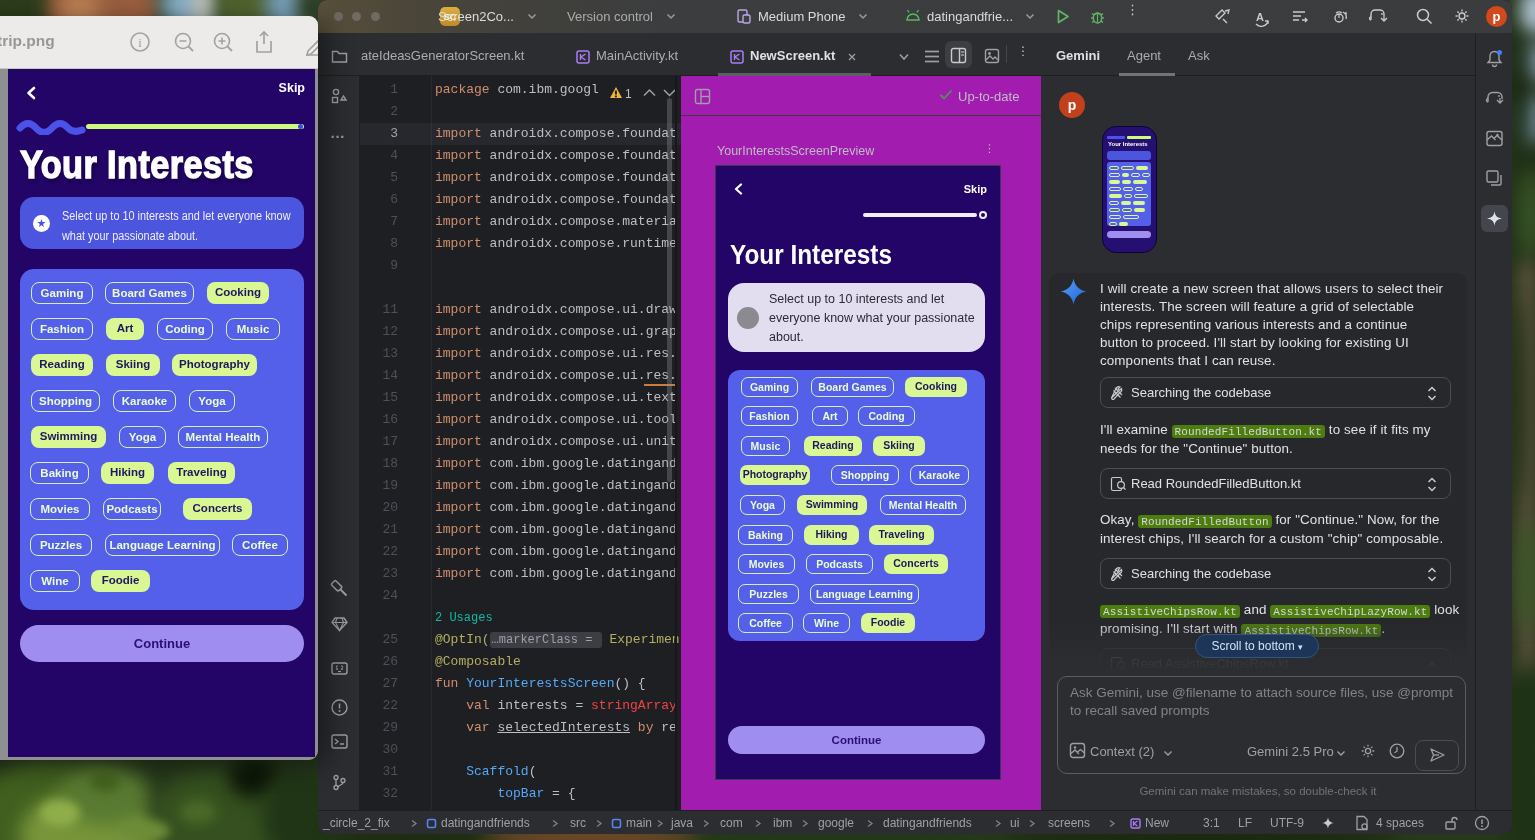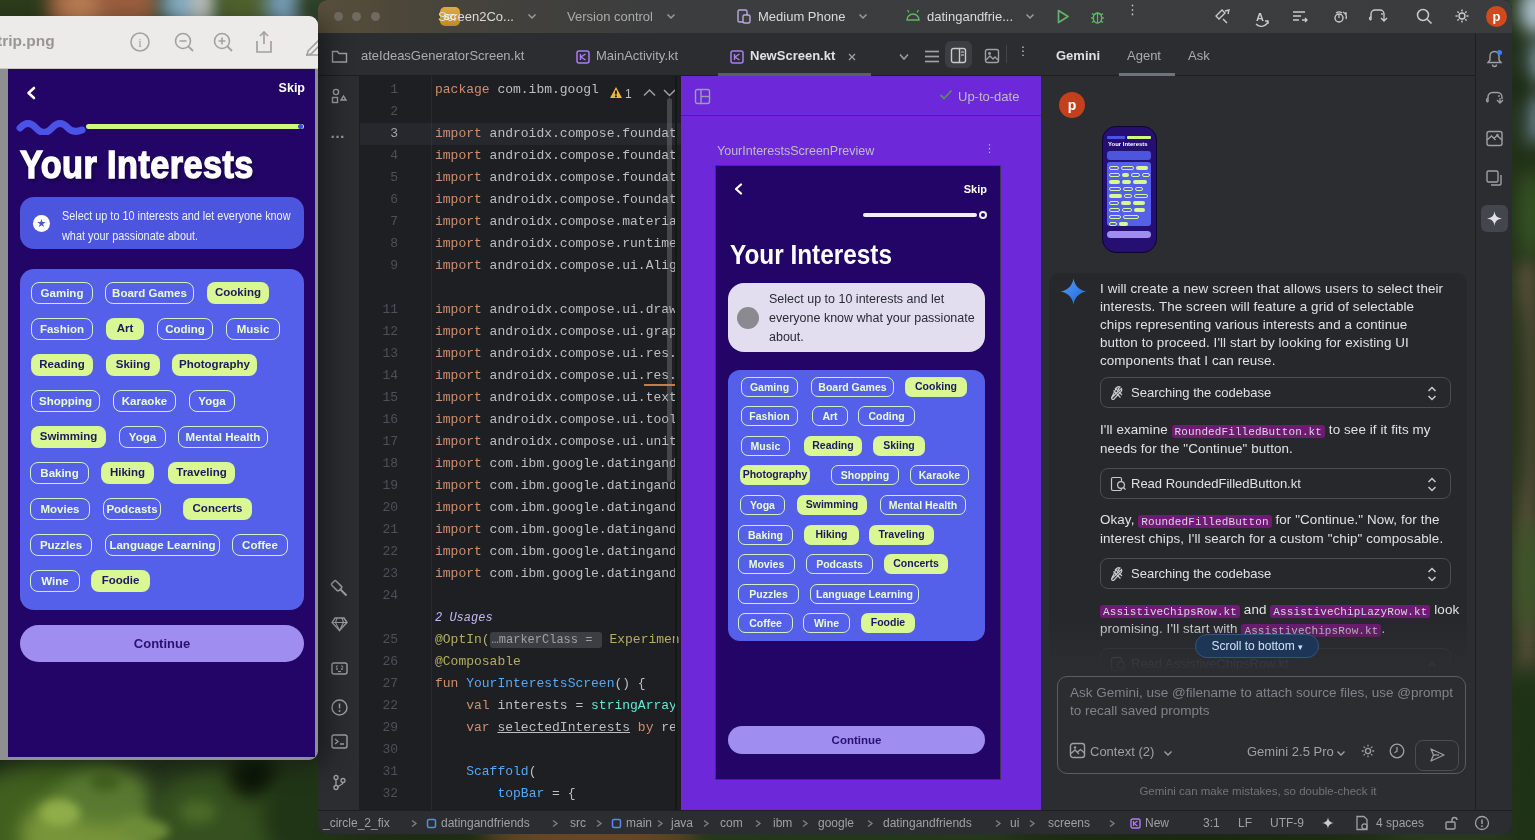--- a/index.html
+++ b/index.html
@@ -54,35 +54,35 @@
   #status { position:absolute; left:0; top:810px; width:100%; height:24px; background:#2b2d30;
             border-top:1px solid #1e1f22; color:#9da0a6; font-size:12px; }
   #status .t { position:absolute; top:5px; white-space:nowrap; }
 
   #editor { position:absolute; left:42px; top:76px; width:321px; height:734px; background:#1e1f22;
             font-family:"Liberation Mono", monospace; font-size:13px; overflow:hidden; }
   .eln { position:absolute; left:0; width:100%; height:22px; line-height:22px; white-space:pre; }
   .eln .no { position:absolute; left:0; top:0; width:38px; text-align:right; color:#4b5059; }
   .eln .cd { position:absolute; left:75px; top:0; }
   .kw { color:#cf8e6d; } .tx { color:#bcbec4; } .an { color:#b3ae60; } .fn { color:#56a8f5; }
-  .gr { color:#5eead4; } .gy { color:#c4b5fd;font-style:italic; }
-
-  #ppane { position:absolute; left:363px; top:76px; width:360px; height:734px; background:#6d28d9; }
+  .gr { color:#ef4444; } .gy { color:#14b8a6; }
+
+  #ppane { position:absolute; left:363px; top:76px; width:360px; height:734px; background:#a21caf; }
   #phone { position:absolute; left:35px; top:90px; width:284px; height:613px; background:#220566;
            outline:1px solid #3a3a55; overflow:hidden; }
   .pp { position:absolute; }
   #phone .chip { height:20px; line-height:18px; font-size:10.5px; border-radius:7px; }
   #phone .chip.o { border-width:1.2px; }
 
   #gemini { position:absolute; left:723px; top:76px; width:434px; height:734px; background:#2b2d30; }
   .g { position:absolute; }
   .gtxt { position:absolute; font-size:13.4px; color:#dfe1e5; line-height:18px; letter-spacing:0.1px; }
   .gbtn { position:absolute; height:31px; border:1px solid #4a4d52; border-radius:8px; width:351px; left:59px; }
   .gbtn .lbl { position:absolute; left:30px; top:6.5px; font-size:13px; color:#dfe1e5; }
-  .code { font-family:"Liberation Mono", monospace; font-size:11px; background:#701a75; color:#d5d7db;
+  .code { font-family:"Liberation Mono", monospace; font-size:11px; background:#4d7c0f; color:#d5d7db;
           border-radius:3px; padding:0.5px 3px; }
 </style>
 </head>
 <body>
 <div id="bg">
   <div class="blob" style="left:-20px;top:-20px;width:120px;height:60px;background:#2c3d1c;border-radius:40%;"></div>
   <div class="blob" style="left:48px;top:-24px;width:110px;height:60px;background:#9a5f3f;border-radius:30%;"></div>
   <div class="blob" style="left:60px;top:-10px;width:40px;height:40px;background:#bc8055;"></div>
   <div class="blob" style="left:160px;top:-20px;width:60px;height:50px;background:#86aec6;"></div>
   <div class="blob" style="left:192px;top:-16px;width:24px;height:44px;background:#c8c3b8;"></div>
@@ -394,21 +394,21 @@
   <div id="editor">
     <div class="abs" style="left:0;top:47px;width:321px;height:22px;background:#26282e;"></div>
     <div class="eln" style="top:3px"><span class="no">1</span><span class="cd"><span class="kw">package</span><span class="tx"> com.ibm.googl</span></span></div>
     <div class="eln" style="top:25px"><span class="no">2</span></div>
     <div class="eln" style="top:47px"><span class="no" style="color:#a1a3ab">3</span><span class="cd"><span class="kw">import</span><span class="tx"> androidx.compose.foundat</span></span></div>
     <div class="eln" style="top:69px"><span class="no">4</span><span class="cd"><span class="kw">import</span><span class="tx"> androidx.compose.foundat</span></span></div>
     <div class="eln" style="top:91px"><span class="no">5</span><span class="cd"><span class="kw">import</span><span class="tx"> androidx.compose.foundat</span></span></div>
     <div class="eln" style="top:113px"><span class="no">6</span><span class="cd"><span class="kw">import</span><span class="tx"> androidx.compose.foundat</span></span></div>
     <div class="eln" style="top:135px"><span class="no">7</span><span class="cd"><span class="kw">import</span><span class="tx"> androidx.compose.materia</span></span></div>
     <div class="eln" style="top:157px"><span class="no">8</span><span class="cd"><span class="kw">import</span><span class="tx"> androidx.compose.runtime</span></span></div>
-    <div class="eln" style="top:179px"><span class="no">9</span><span class="cd"><span class="kw">import</span><span class="tx"> androidx.compose.ui.Alig</span></span></div>
+    <div class="eln" style="top:179px"><span class="no">9</span></div>
     <div class="eln" style="top:223px"><span class="no">11</span><span class="cd"><span class="kw">import</span><span class="tx"> androidx.compose.ui.draw</span></span></div>
     <div class="eln" style="top:245px"><span class="no">12</span><span class="cd"><span class="kw">import</span><span class="tx"> androidx.compose.ui.grap</span></span></div>
     <div class="eln" style="top:267px"><span class="no">13</span><span class="cd"><span class="kw">import</span><span class="tx"> androidx.compose.ui.res.</span></span></div>
     <div class="eln" style="top:289px"><span class="no">14</span><span class="cd"><span class="kw">import</span><span class="tx"> androidx.compose.ui.res.</span></span></div>
     <div class="abs" style="left:284px;top:308px;width:31px;height:1.5px;background:#c77d3f;"></div>
     <div class="eln" style="top:311px"><span class="no">15</span><span class="cd"><span class="kw">import</span><span class="tx"> androidx.compose.ui.text</span></span></div>
     <div class="eln" style="top:333px"><span class="no">16</span><span class="cd"><span class="kw">import</span><span class="tx"> androidx.compose.ui.tool</span></span></div>
     <div class="eln" style="top:355px"><span class="no">17</span><span class="cd"><span class="kw">import</span><span class="tx"> androidx.compose.ui.unit</span></span></div>
     <div class="eln" style="top:377px"><span class="no">18</span><span class="cd"><span class="kw">import</span><span class="tx"> com.ibm.google.datingand</span></span></div>
     <div class="eln" style="top:399px"><span class="no">19</span><span class="cd"><span class="kw">import</span><span class="tx"> com.ibm.google.datingand</span></span></div>

